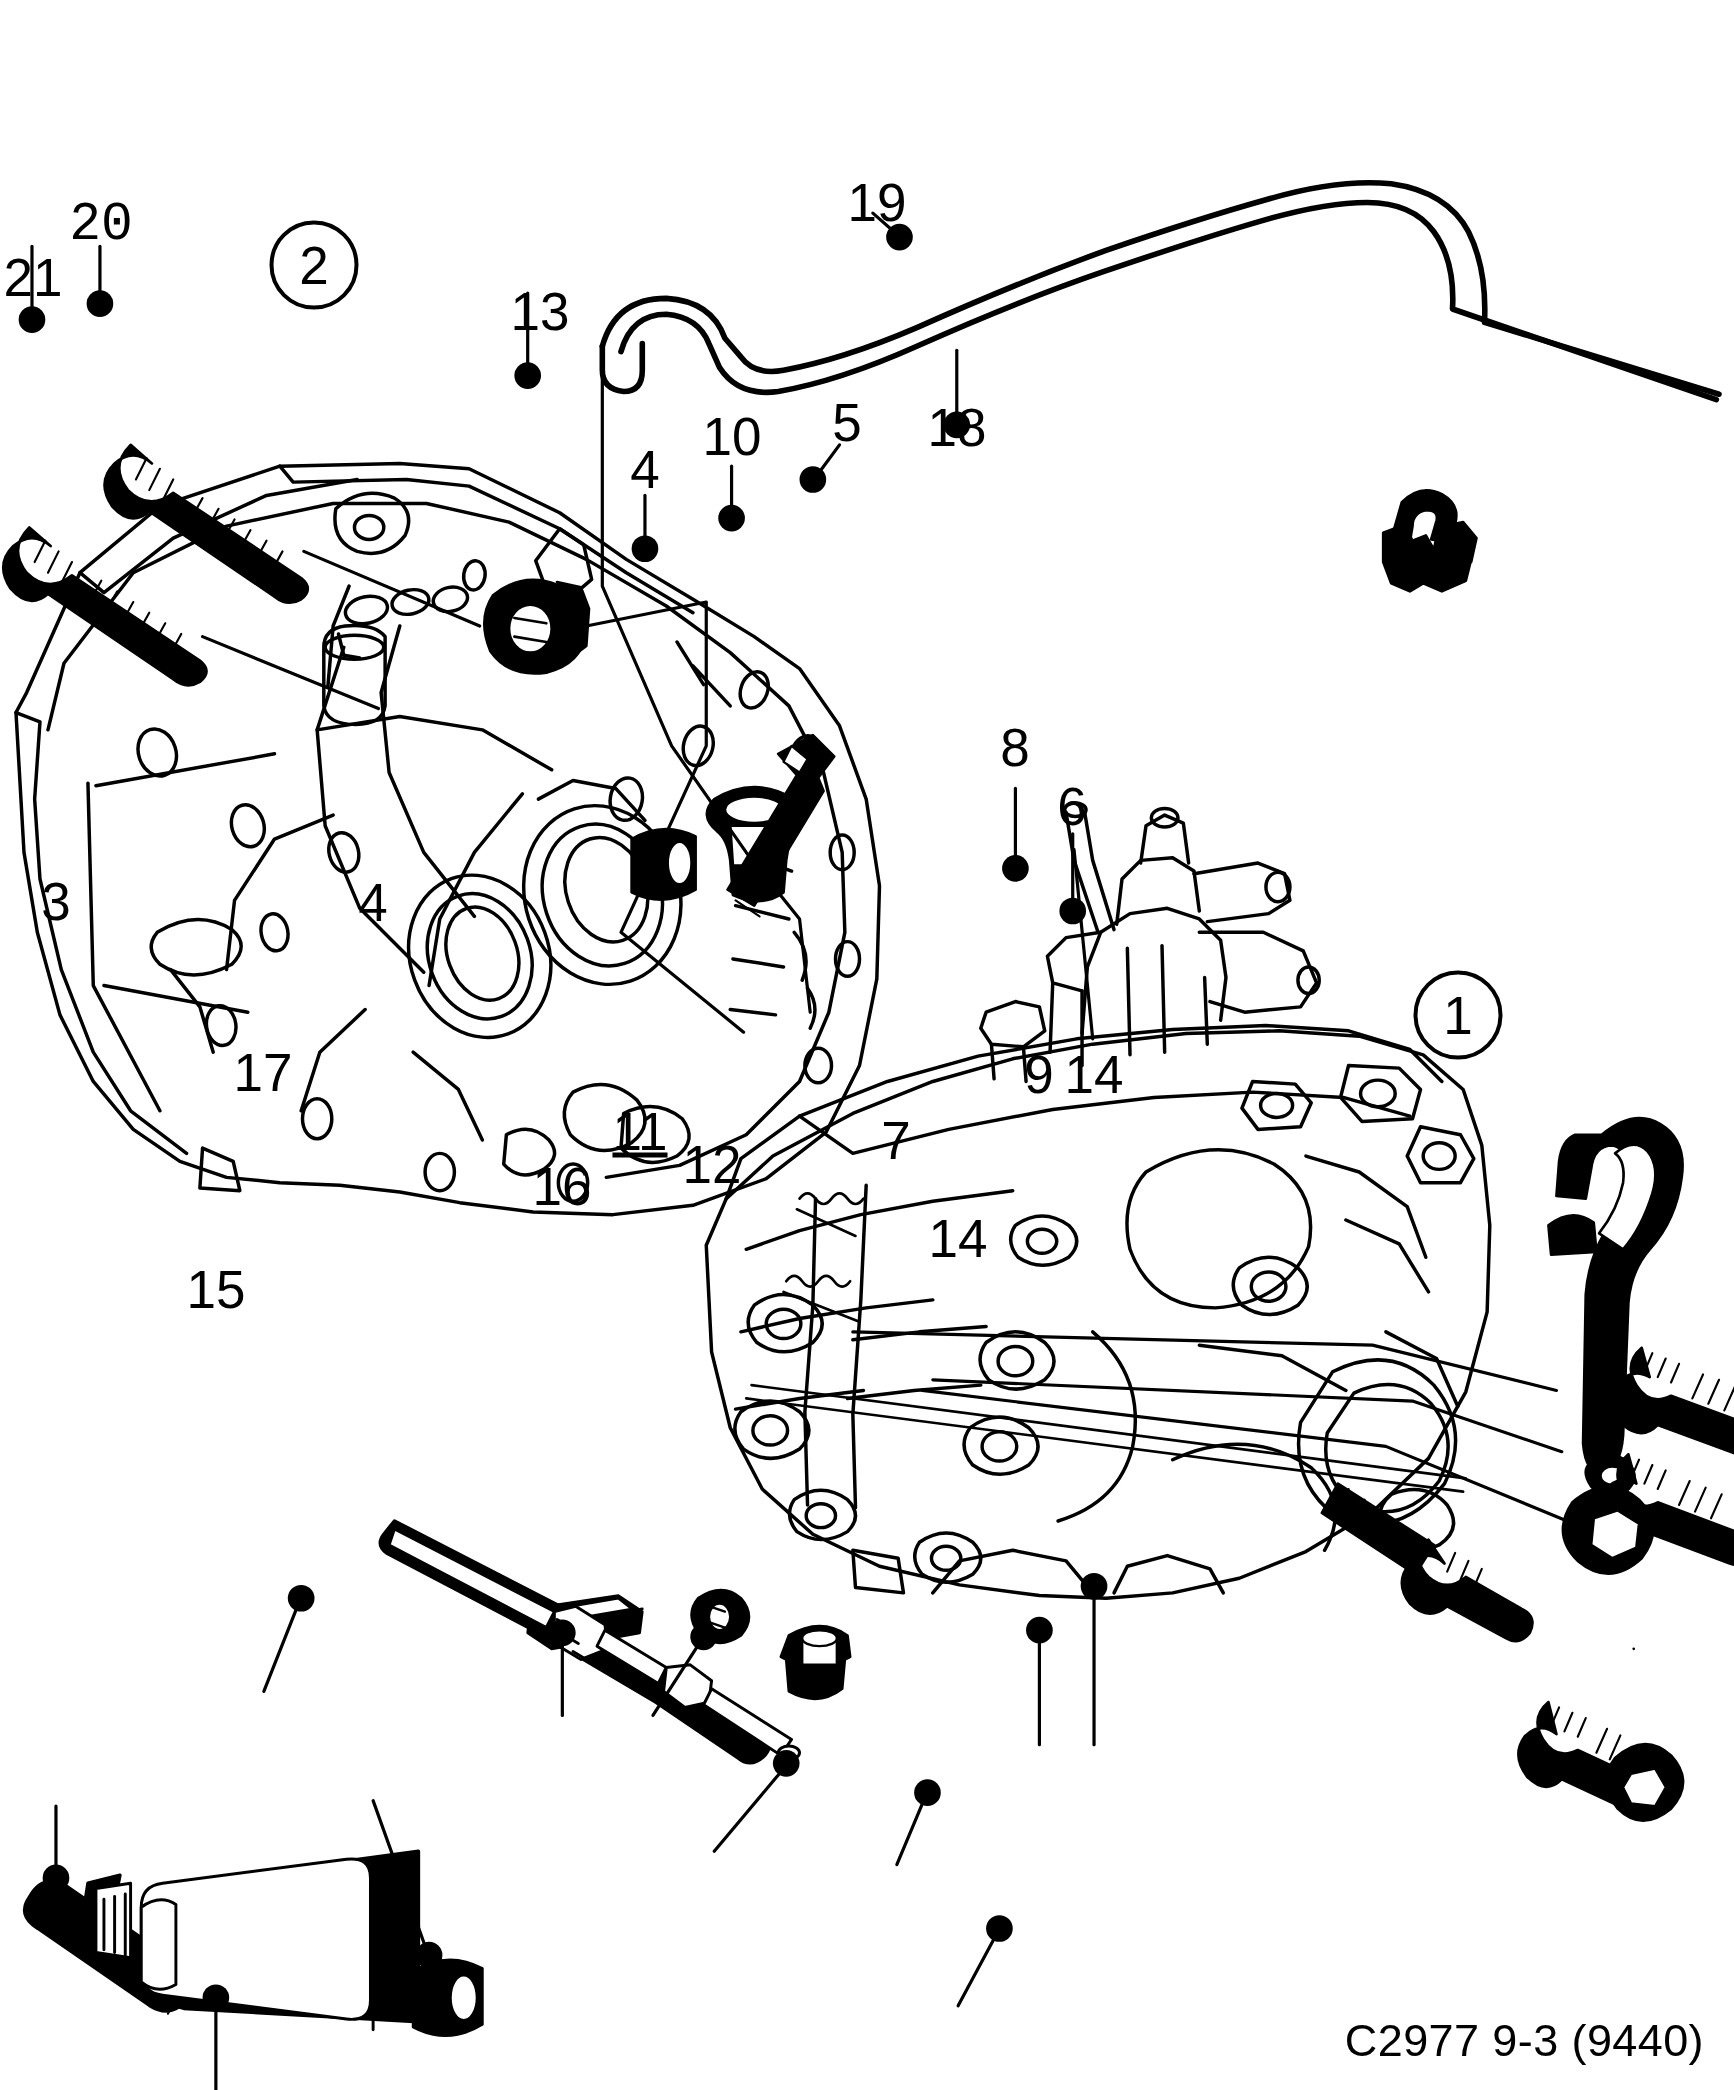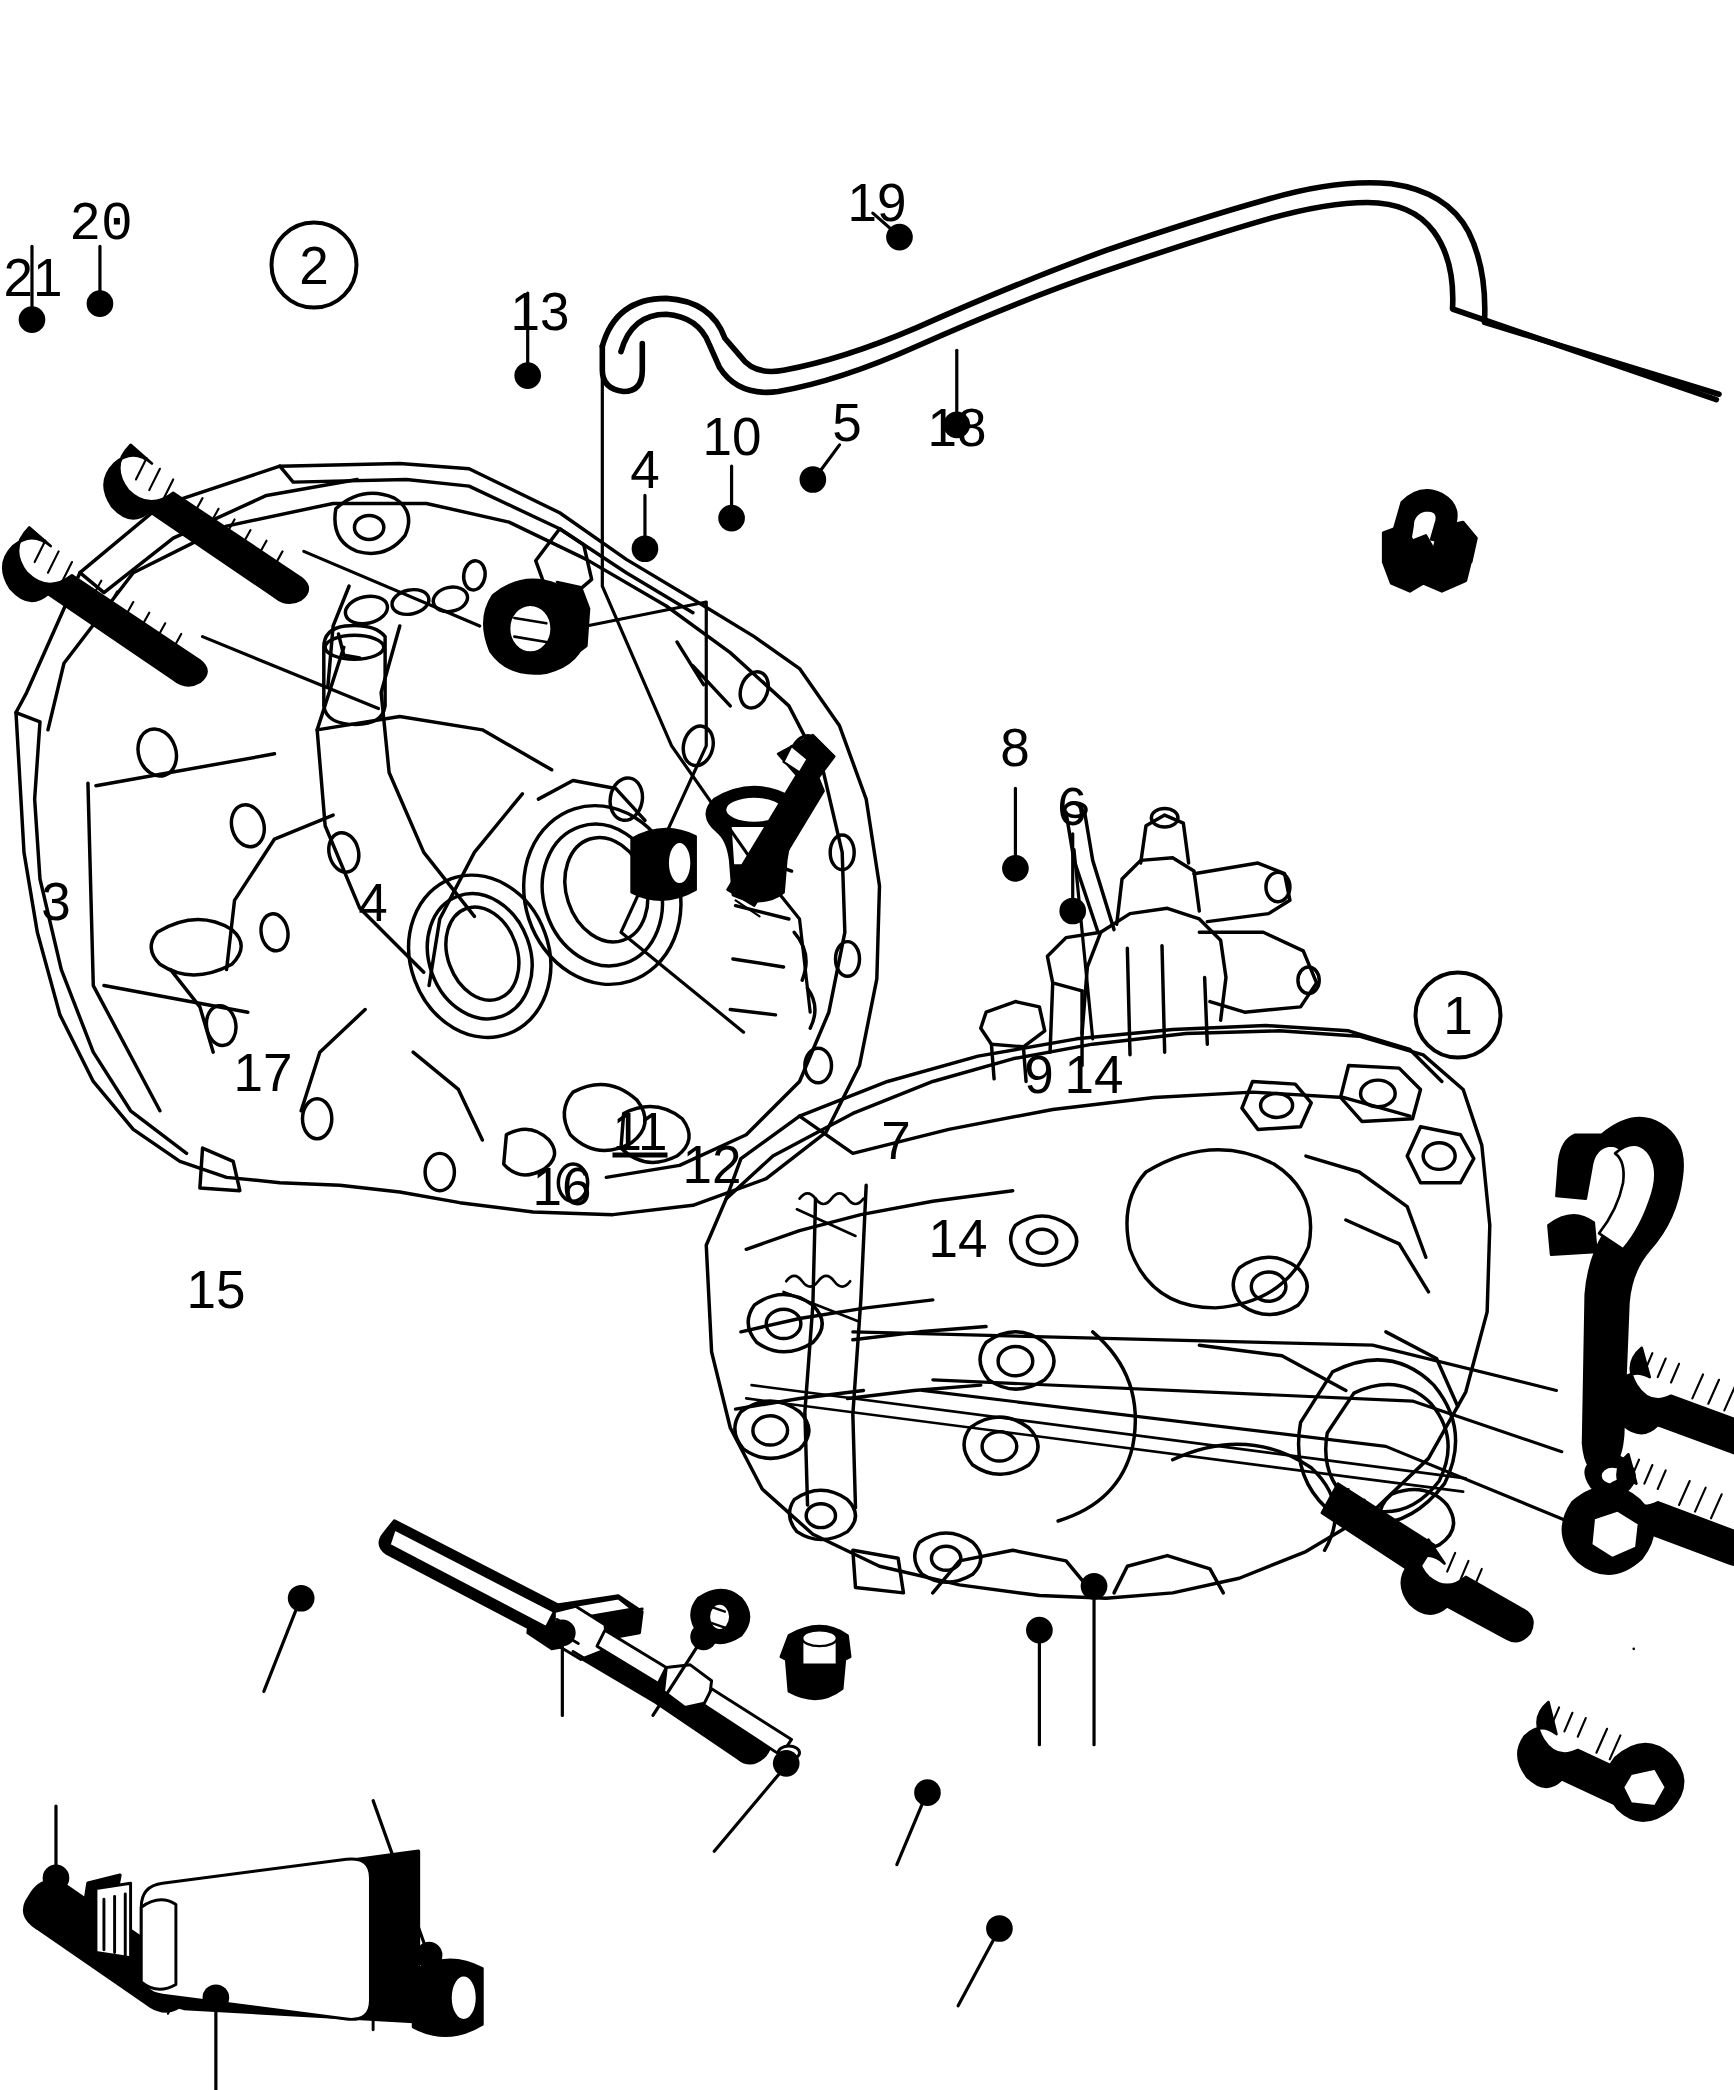--- a/index.html
+++ b/index.html
@@ -588,15 +588,16 @@
   <div class="callout" style="left:1039px;top:1074px;">9</div>
   <div class="callout" style="left:1094px;top:1074px;">14</div>
   <div class="callout" style="left:263px; top:1072px;">17</div>
   <div class="callout" style="left:562px; top:1186px;">16</div>
   <div class="callout" style="left:640px; top:1131px;text-decoration:underline;">11</div>
   <div class="callout" style="left:896px;top:1140px;">7</div>
   <div class="callout" style="left:712px; top:1164px;">12</div>
   <div class="callout" style="left:958px;top:1238px;">14</div>
   <div class="callout" style="left:216px; top:1289px;">15</div>
 
+  <div class="caption">C2977 9-3 (9440)</div>
 
 </div>
 
 
 </body></html>

